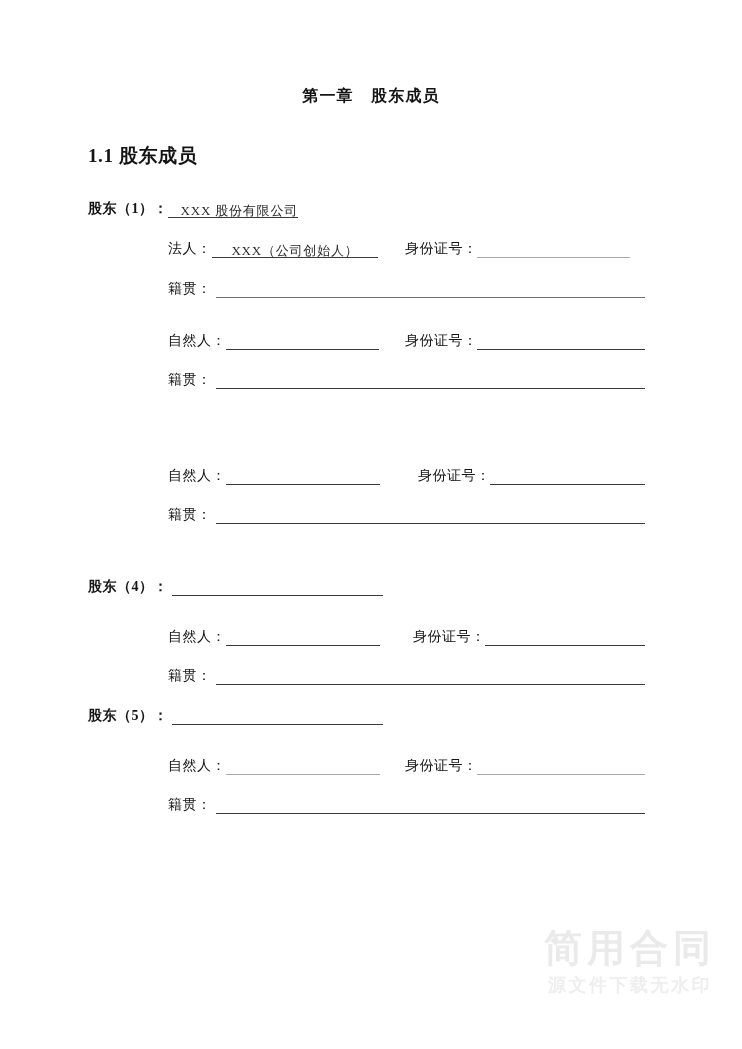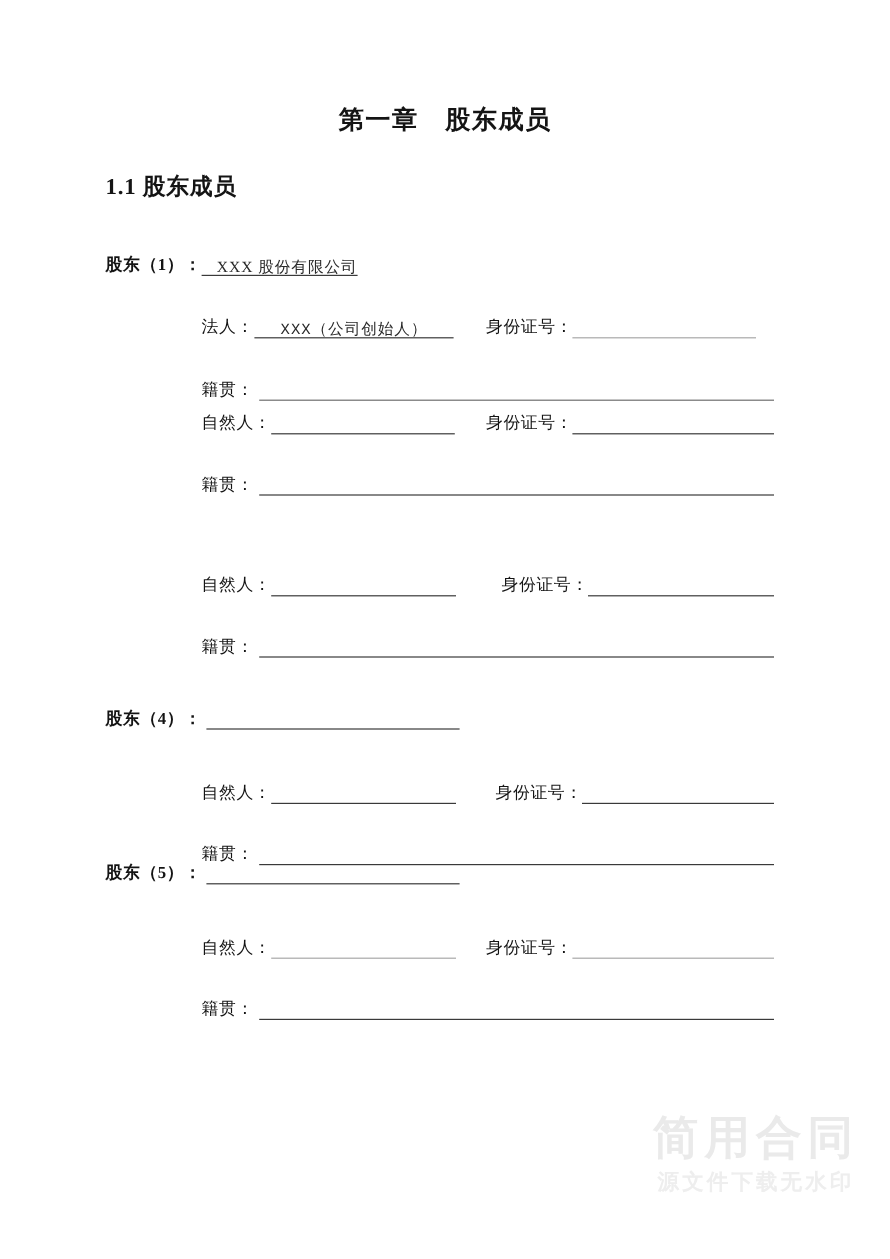--- a/index.html
+++ b/index.html
@@ -17,21 +17,21 @@
     overflow: hidden;
   }
 
   
   .doc-title {
     position: absolute;
     left: 0;
     top: 86px;
     width: 742px;
     text-align: center;
-    font-size: 21px;
+    font-size: 16px;
     font-weight: bold;
     letter-spacing: 1.2px;
     color: #141414;
   }
 
   
   .section-heading {
     position: absolute;
     left: 88px;
     top: 143px;
@@ -43,21 +43,20 @@
 
   
   .sh-block {
     position: absolute;
     left: 0;
     width: 742px;
   }
   .row {
     position: relative;
     height: 40px;
-    margin-top: 12px;
   }
 
   .lbl {
     position: absolute;
     font-size: 14px;
     white-space: nowrap;
     color: #141414;
   }
   .lbl.bold {
     font-weight: bold;
@@ -124,21 +123,21 @@
 
   <div class="section-heading">1.1 股东成员</div>
 
   <div class="sh-block" style="top:200px;">
     <div class="row">
       <span class="lbl bold" style="left:88px; top:0;">股东（1）：</span>
       <span class="fld" style="left:168px; top:2px; width:130px;text-align:right;">XXX 股份有限公司</span>
     </div>
     <div class="row">
       <span class="lbl sub" style="left:168px; top:0;">法人：</span>
-      <span class="fld" style="left:212px; top:2px; width:166px;font-family:Liberation Mono, monospace;">XXX（公司创始人）</span>
+      <span class="fld" style="left:212px; top:2px; width:166px;">XXX（公司创始人）</span>
       <span class="lbl sub" style="left:405px; top:0;">身份证号：</span>
       <span class="fld light" style="left:477px; top:2px; width:153px;"></span>
     </div>
     <div class="row">
       <span class="lbl sub" style="left:168px; top:0;">籍贯：</span>
       <span class="fld mid" style="left:216px; top:2px; width:429px;"></span>
     </div>
   </div>
 
   <div class="sh-block" style="top:322px;">

